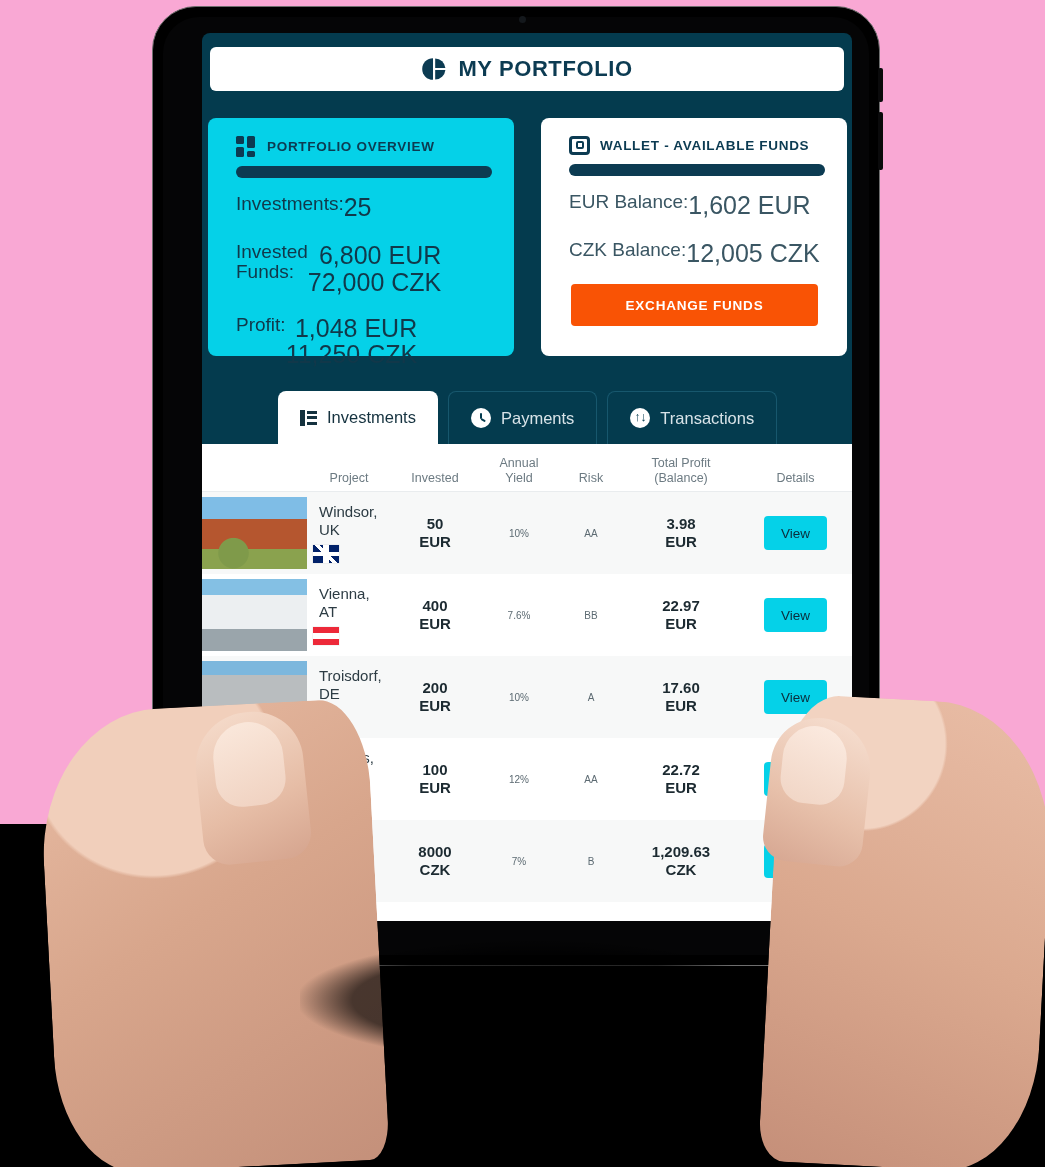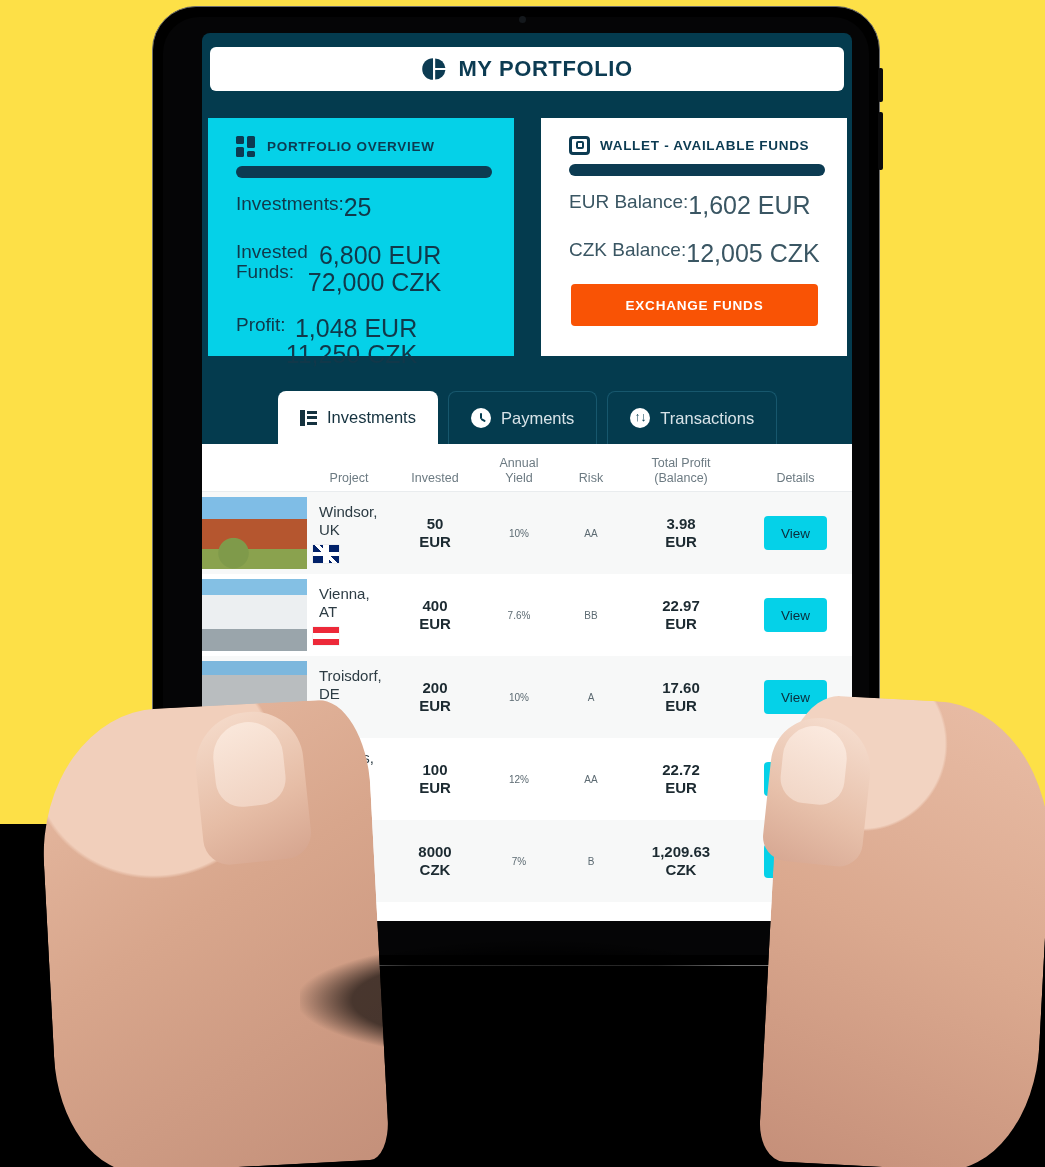--- a/index.html
+++ b/index.html
@@ -2,21 +2,21 @@
 <html><head>
 <meta charset="utf-8">
 <style>
   * { box-sizing: border-box; margin: 0; padding: 0; }
   html, body {
     width: 1045px; height: 1167px;
     background: #000000;
     font-family: "Liberation Sans", sans-serif;
     overflow: hidden;
   }
-  #stage { position: relative; width: 1045px; height: 824px; background:#fde047; }
+  #stage { position: relative; width: 1045px; height: 824px; background:#f9a8d4; }
 
   
   .tablet-outline {
     position: absolute; left: 152px; top: 6px; width: 728px; height: 960px;
     border: 1.5px solid #6e6e6e; border-radius: 44px; background: #000;
   }
   .tablet-body {
     position: absolute; left: 163px; top: 17px; width: 706px; height: 938px;
     background: #050506; border-radius: 36px;
   }
@@ -43,21 +43,21 @@
     display: flex; align-items: center; justify-content: center; gap: 11px;
   }
   .logo-mark { width: 26px; height: 26px; position: relative; flex: 0 0 auto; }
   .title-text {
     font-size: 22px; font-weight: bold; color: #0c3b52;
     letter-spacing: 0.6px;
   }
 
   
   .cards { position: absolute; left: 6px; top: 85px; width: 638px; height: 240px; }
-  .card { position: absolute; top: 0; border-radius: 0; height: 238px; }
+  .card { position: absolute; top: 0; border-radius: 8px; height: 238px; }
   .card.overview { left: 0px; width: 306px; background: #05d1e8; }
   .card.wallet   { left: 333px; width: 306px; background: #ffffff; }
 
   .card-head {
     display: flex; align-items: center; gap: 10px;
     padding: 18px 0 0 28px;
   }
   .card-head .ch-label {
     font-size: 13.5px; font-weight: bold; color: #0c3b52; letter-spacing: .7px;
   }

